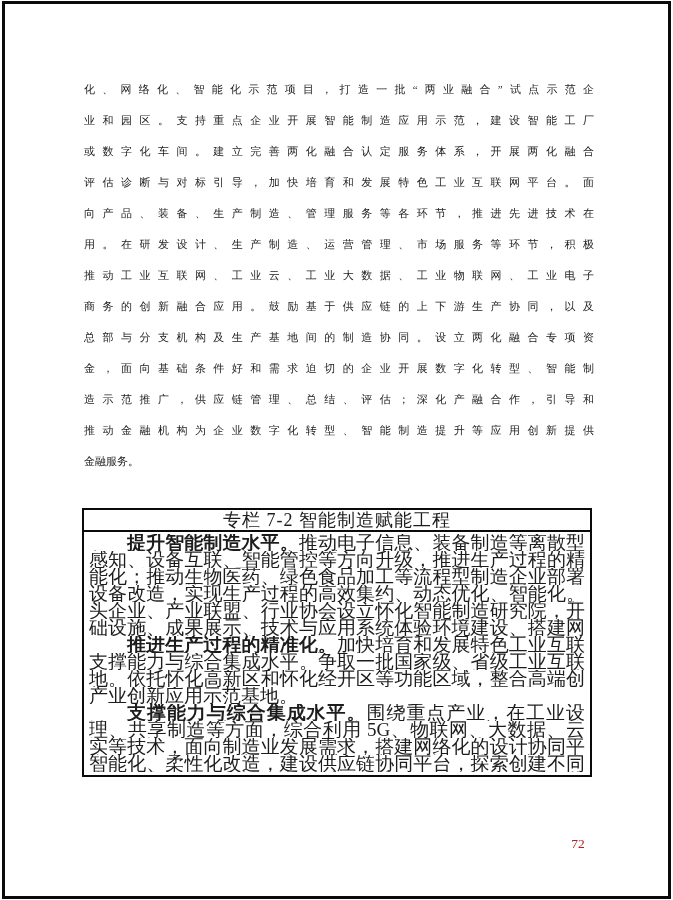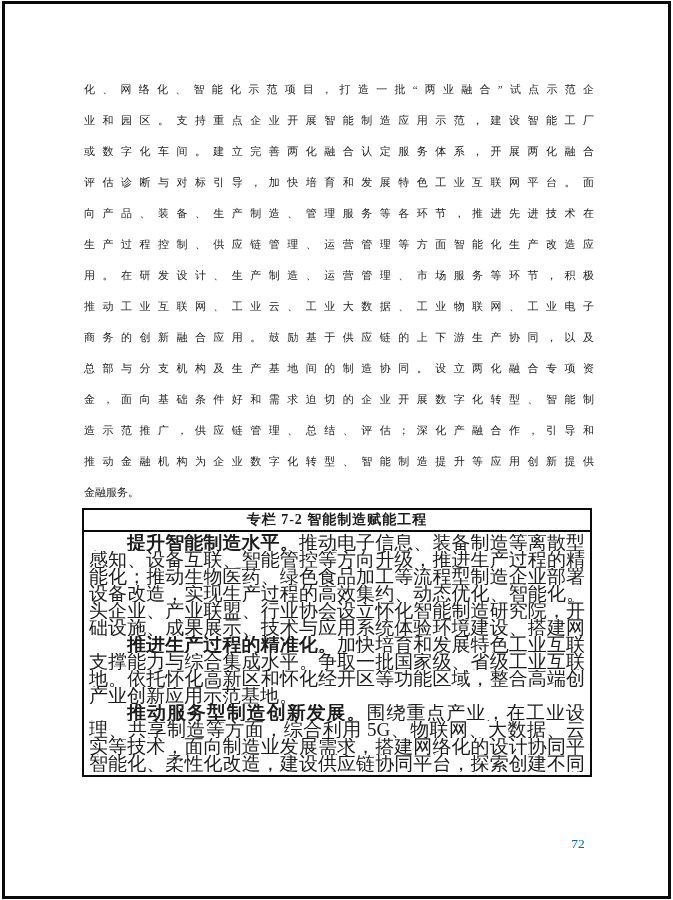--- a/index.html
+++ b/index.html
@@ -19,48 +19,47 @@
     font-size:11px;line-height:31px;height:31px;
     text-align:justify;text-align-last:justify;
     white-space:nowrap0;overflow:hidden;
   }
   .tline.last{text-align-last:left;}
   .column-box{
     position:absolute;left:82px;top:508px;width:510px;
     box-sizing:border-box;border:2px solid #0a0a0a;background:#fff;
   }
   .box-title{
-    text-align:center;font-weight:bold;font-size:14px;line-height:18px;
+    text-align:center;font-weight:normal;font-size:18px;line-height:18px;
     padding:1px 4px;border-bottom:2px solid #0a0a0a;letter-spacing:1px;
   }
   .box-body{padding:2px 5px 3px 5px;}
   .bline{
     font-size:19px;line-height:17px;height:17px;
     text-align:justify;text-align-last:justify;overflow:hidden;
   }
   .bline.indent{text-indent:2em;}
   .bline.last{text-align-last:left;}
   .bline .lead{font-weight:bold;}
   .page-number{
     position:absolute;left:558px;top:836px;width:40px;
-    text-align:center;font-size:13.5px;color:#0369a1;
+    text-align:center;font-size:13.5px;color:#b91c1c;
   }
 </style>
 </head>
 <body>
 
 <div class="page-frame"></div>
 
 <div class="main-text" id="main-text">
     <div class="tline">化、网络化、智能化示范项目，打造一批“两业融合”试点示范企</div>
     <div class="tline">业和园区。支持重点企业开展智能制造应用示范，建设智能工厂</div>
     <div class="tline">或数字化车间。建立完善两化融合认定服务体系，开展两化融合</div>
     <div class="tline">评估诊断与对标引导，加快培育和发展特色工业互联网平台。面</div>
     <div class="tline">向产品、装备、生产制造、管理服务等各环节，推进先进技术在</div>
-    <div class="tline">生产过程控制、供应链管理、运营管理等方面智能化生产改造应</div>
     <div class="tline">用。在研发设计、生产制造、运营管理、市场服务等环节，积极</div>
     <div class="tline">推动工业互联网、工业云、工业大数据、工业物联网、工业电子</div>
     <div class="tline">商务的创新融合应用。鼓励基于供应链的上下游生产协同，以及</div>
     <div class="tline">总部与分支机构及生产基地间的制造协同。设立两化融合专项资</div>
     <div class="tline">金，面向基础条件好和需求迫切的企业开展数字化转型、智能制</div>
     <div class="tline">造示范推广，供应链管理、总结、评估；深化产融合作，引导和</div>
     <div class="tline">推动金融机构为企业数字化转型、智能制造提升等应用创新提供</div>
     <div class="tline last">金融服务。</div>
   </div>
 
@@ -70,20 +69,20 @@
       <div class="bline indent"><span class="lead">提升智能制造水平。</span>推动电子信息、装备制造等离散型制造企业生产设备向全面</div>
       <div class="bline">感知、设备互联、智能管控等方向升级，推进生产过程的精准化、柔性化、全流程智</div>
       <div class="bline">能化；推动生物医药、绿色食品加工等流程型制造企业部署制造执行系统、智能制造</div>
       <div class="bline">设备改造，实现生产过程的高效集约、动态优化、智能化。联合高校、人工智能、龙</div>
       <div class="bline">头企业、产业联盟、行业协会设立怀化智能制造研究院，开展智能制造研发所需的基</div>
       <div class="bline last">础设施、成果展示、技术与应用系统体验环境建设、搭建网络化的设计协同平台。</div>
       <div class="bline indent"><span class="lead">推进生产过程的精准化。</span>加快培育和发展特色工业互联网平台，提升产业关键技术</div>
       <div class="bline">支撑能力与综合集成水平。争取一批国家级、省级工业互联网公共服务平台在怀化落</div>
       <div class="bline">地。依托怀化高新区和怀化经开区等功能区域，整合高端创新资源，打造工业互联网</div>
       <div class="bline last">产业创新应用示范基地。</div>
-      <div class="bline indent"><span class="lead">推动服务型制造创新发展。</span>围绕重点产业，在工业设计、定制化服务、供应链管</div>
+      <div class="bline indent"><span class="lead">支撑能力与综合集成水平。</span>围绕重点产业，在工业设计、定制化服务、供应链管</div>
       <div class="bline">理、共享制造等方面，综合利用 5G、物联网、大数据、云计算、人工智能、虚拟现</div>
       <div class="bline">实等技术，面向制造业发展需求，搭建网络化的设计协同平台，推进生产制造系统的</div>
       <div class="bline">智能化、柔性化改造，建设供应链协同平台，探索创建不同类型的共享制造工厂、共</div>
     </div>
 </div>
 
 <div class="page-number">72</div>
 
 </body></html>

